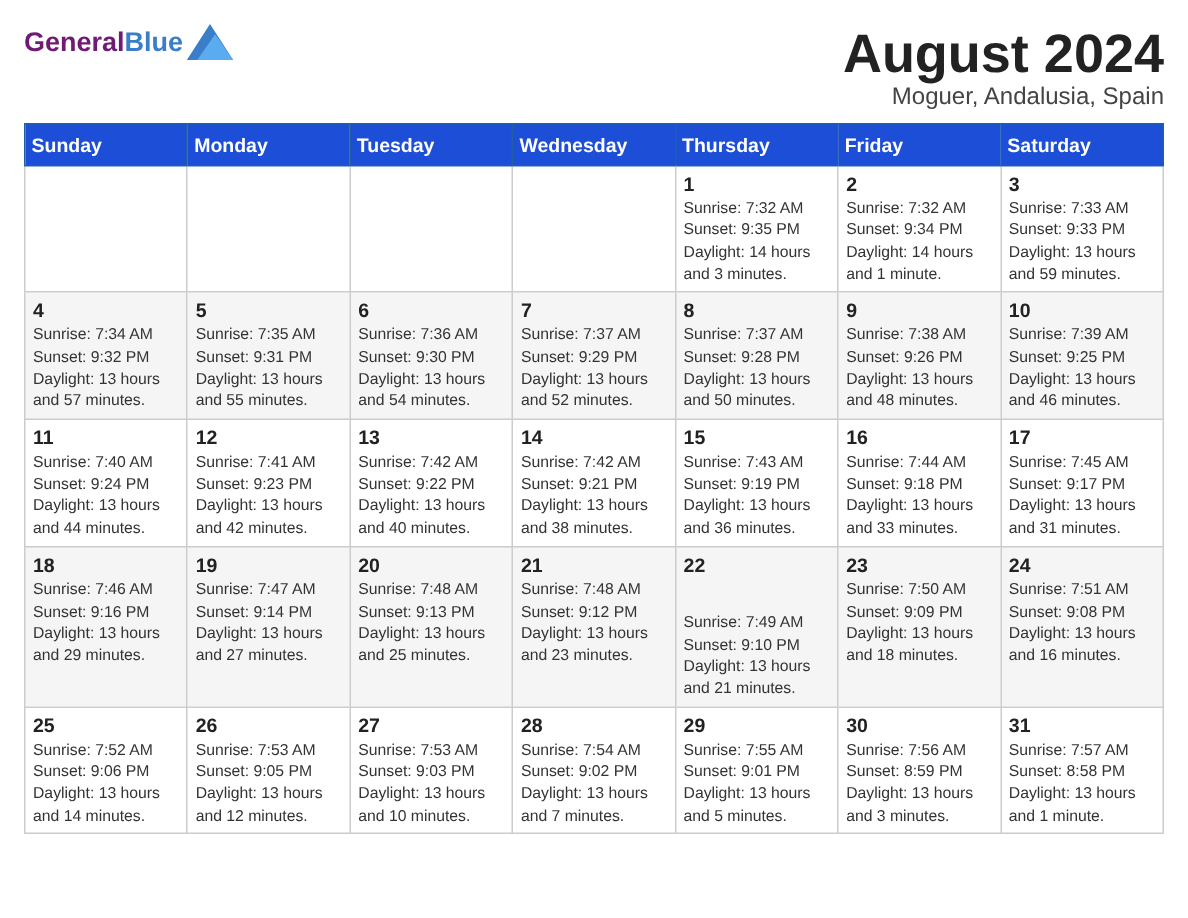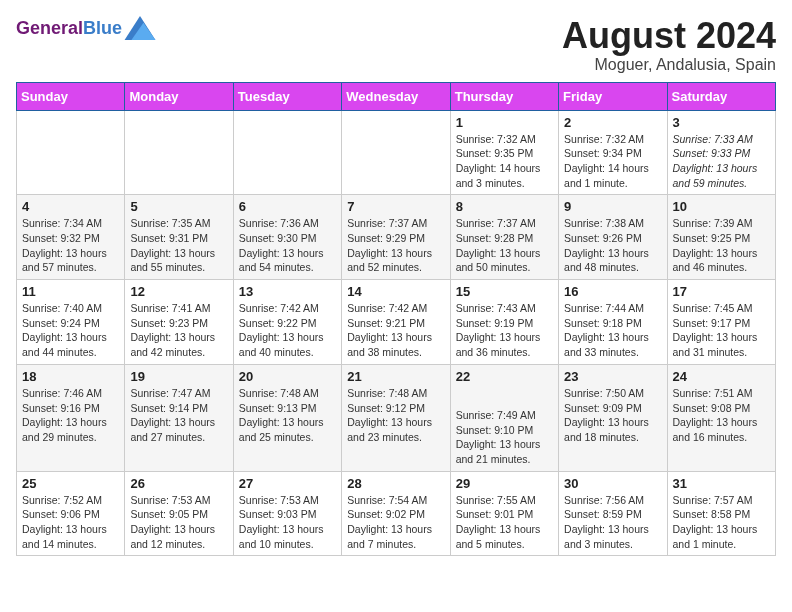--- a/index.html
+++ b/index.html
@@ -37,21 +37,21 @@
     .location-title {
       font-size: 16px;
       color: #444;
     }
     table {
       width: 100%;
       border-collapse: collapse;
       font-size: 11px;
     }
     thead tr th {
-      background-color: #d946ef;
+      background-color: #1d4ed8;
       color: #fff;
       padding: 6px 4px;
       text-align: left;
       font-size: 13px;
       font-weight: bold;
       border: 1px solid #2060a0;
     }
     tbody tr td {
       border: 1px solid #ccc;
       vertical-align: top;
@@ -128,21 +128,21 @@
         </td>
         <td>
           <span class="day-number">2</span>
           <div class="day-info" style="white-space: pre-line;">Sunrise: 7:32 AM
 Sunset: 9:34 PM
 Daylight: 14 hours
 and 1 minute.</div>
         </td>
         <td>
           <span class="day-number">3</span>
-          <div class="day-info" style="white-space: pre-line; font-style: italic;">Sunrise: 7:33 AM
+          <div class="day-info" style="white-space: pre-line;">Sunrise: 7:33 AM
 Sunset: 9:33 PM
 Daylight: 13 hours
 and 59 minutes.</div>
         </td>
       </tr>
       <tr>
         <td>
           <span class="day-number">4</span>
           <div class="day-info" style="white-space: pre-line;">Sunrise: 7:34 AM
 Sunset: 9:32 PM

